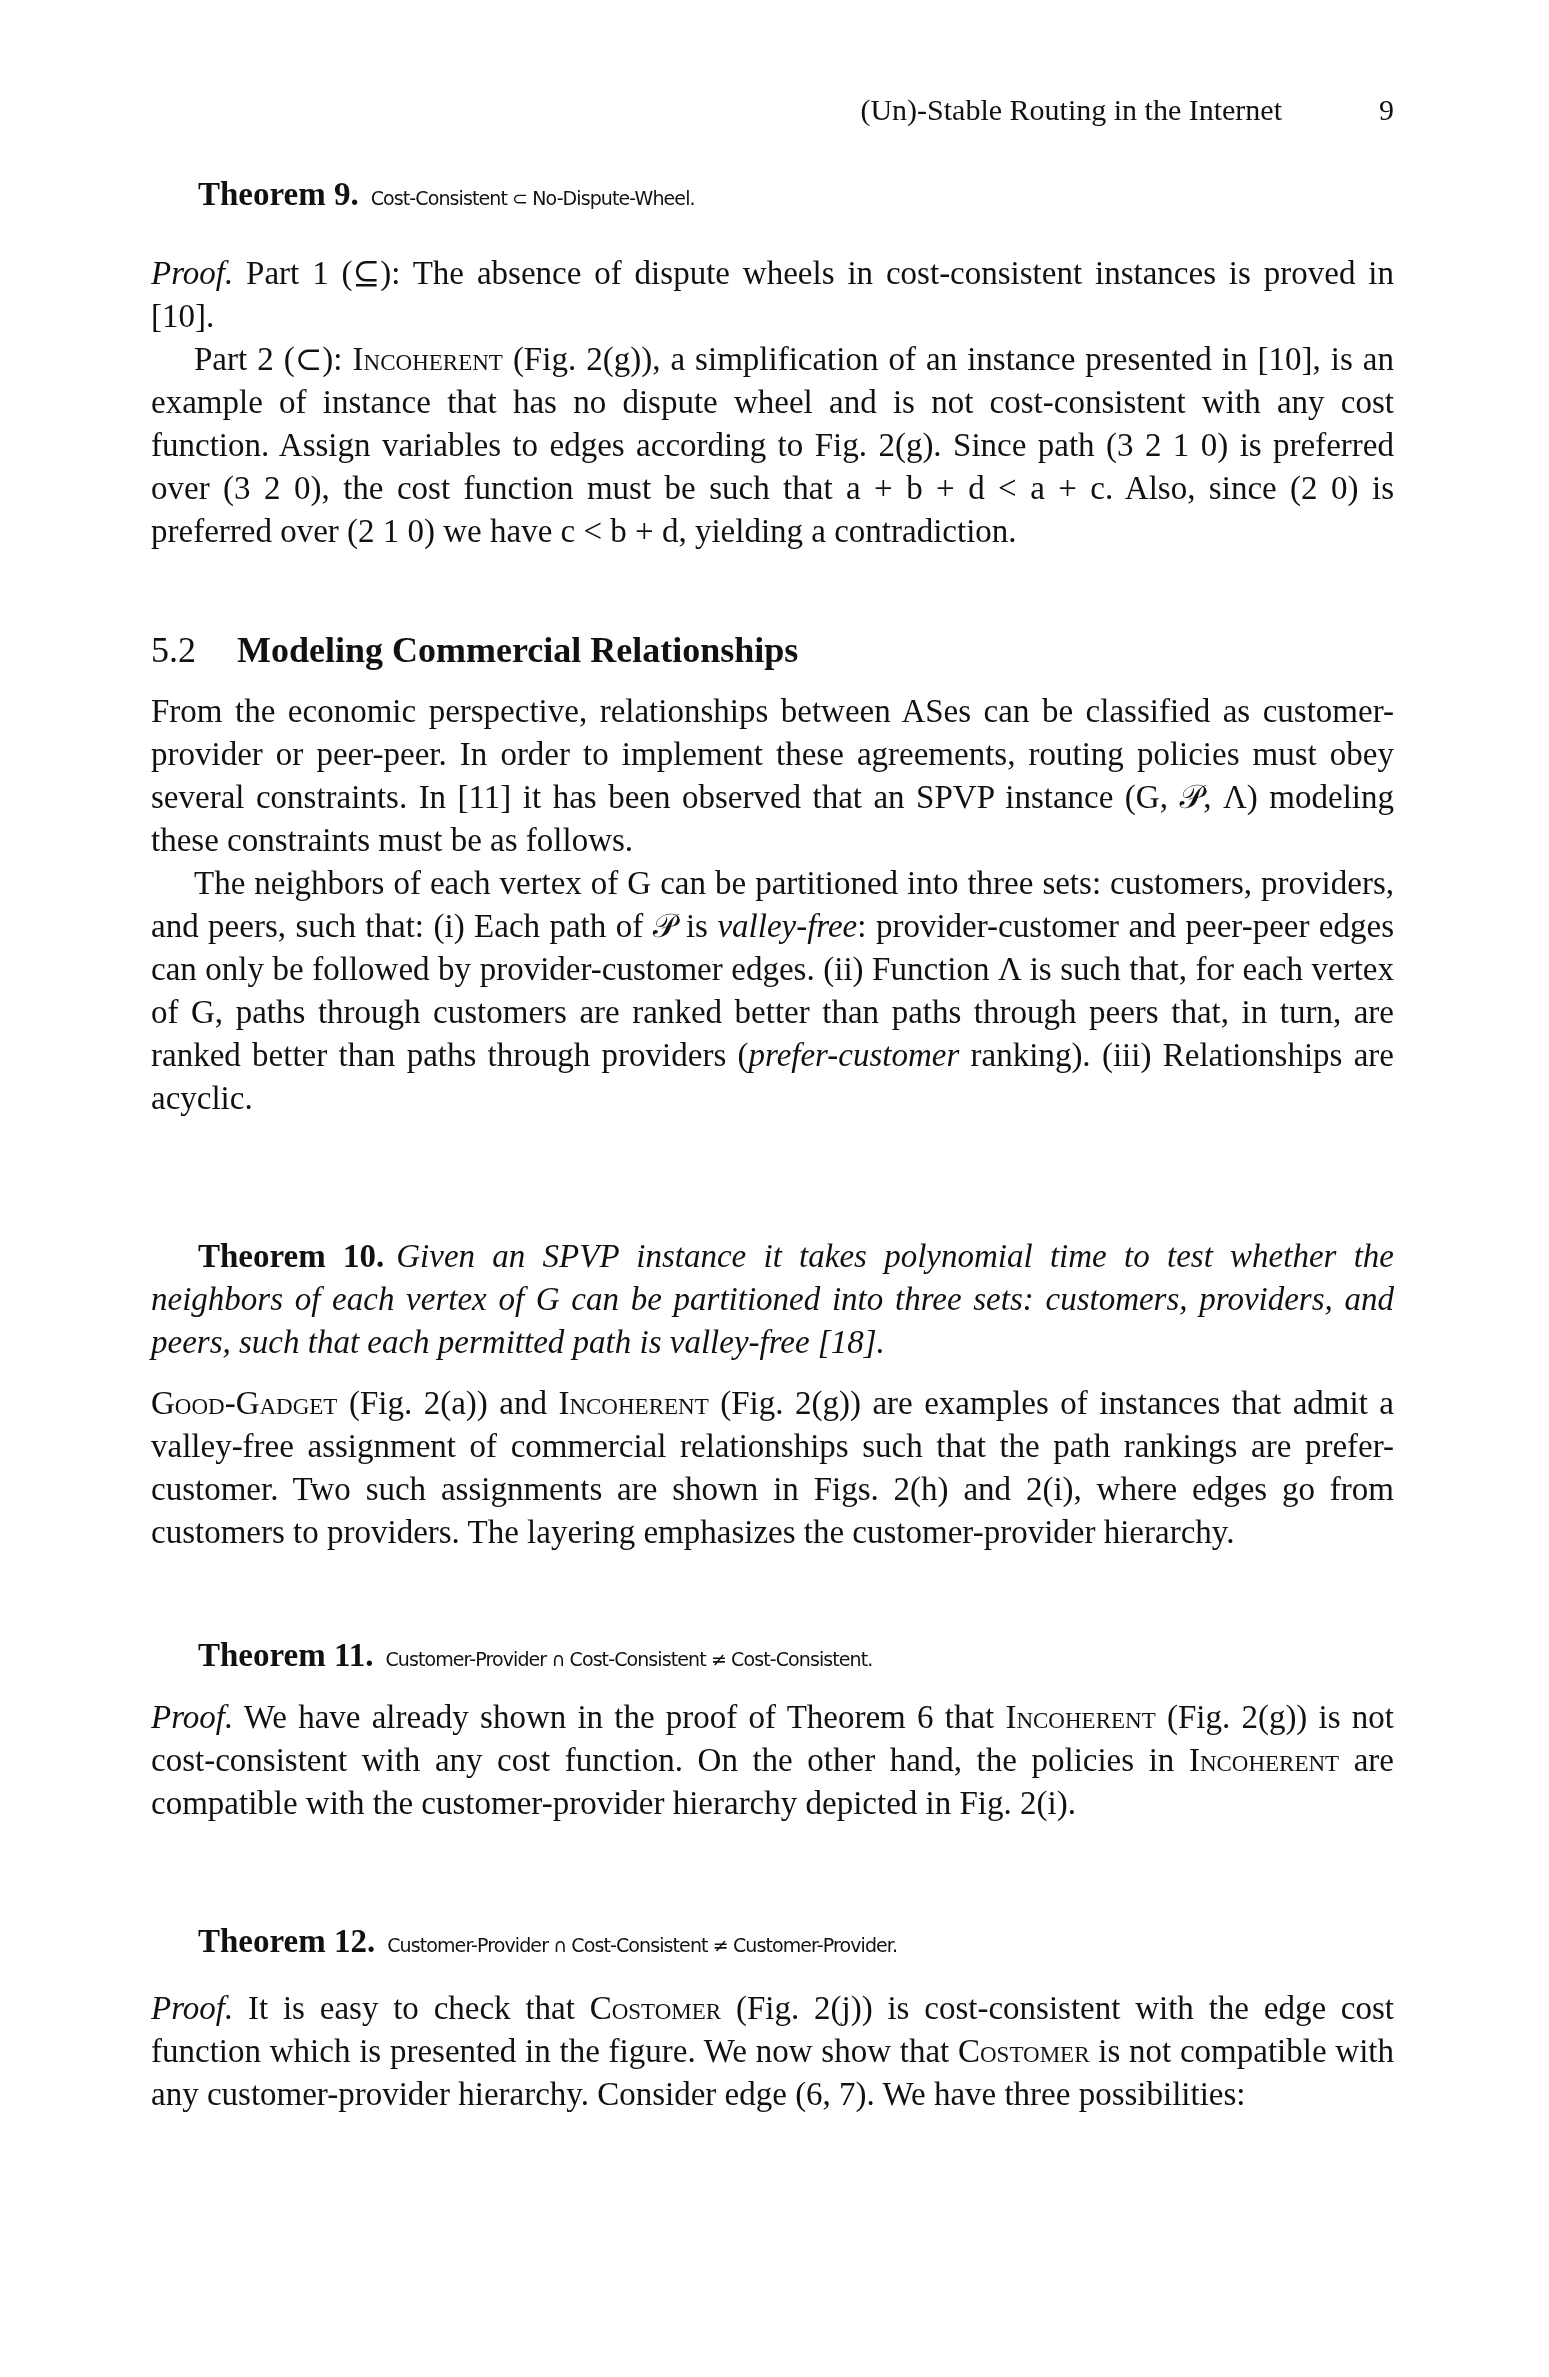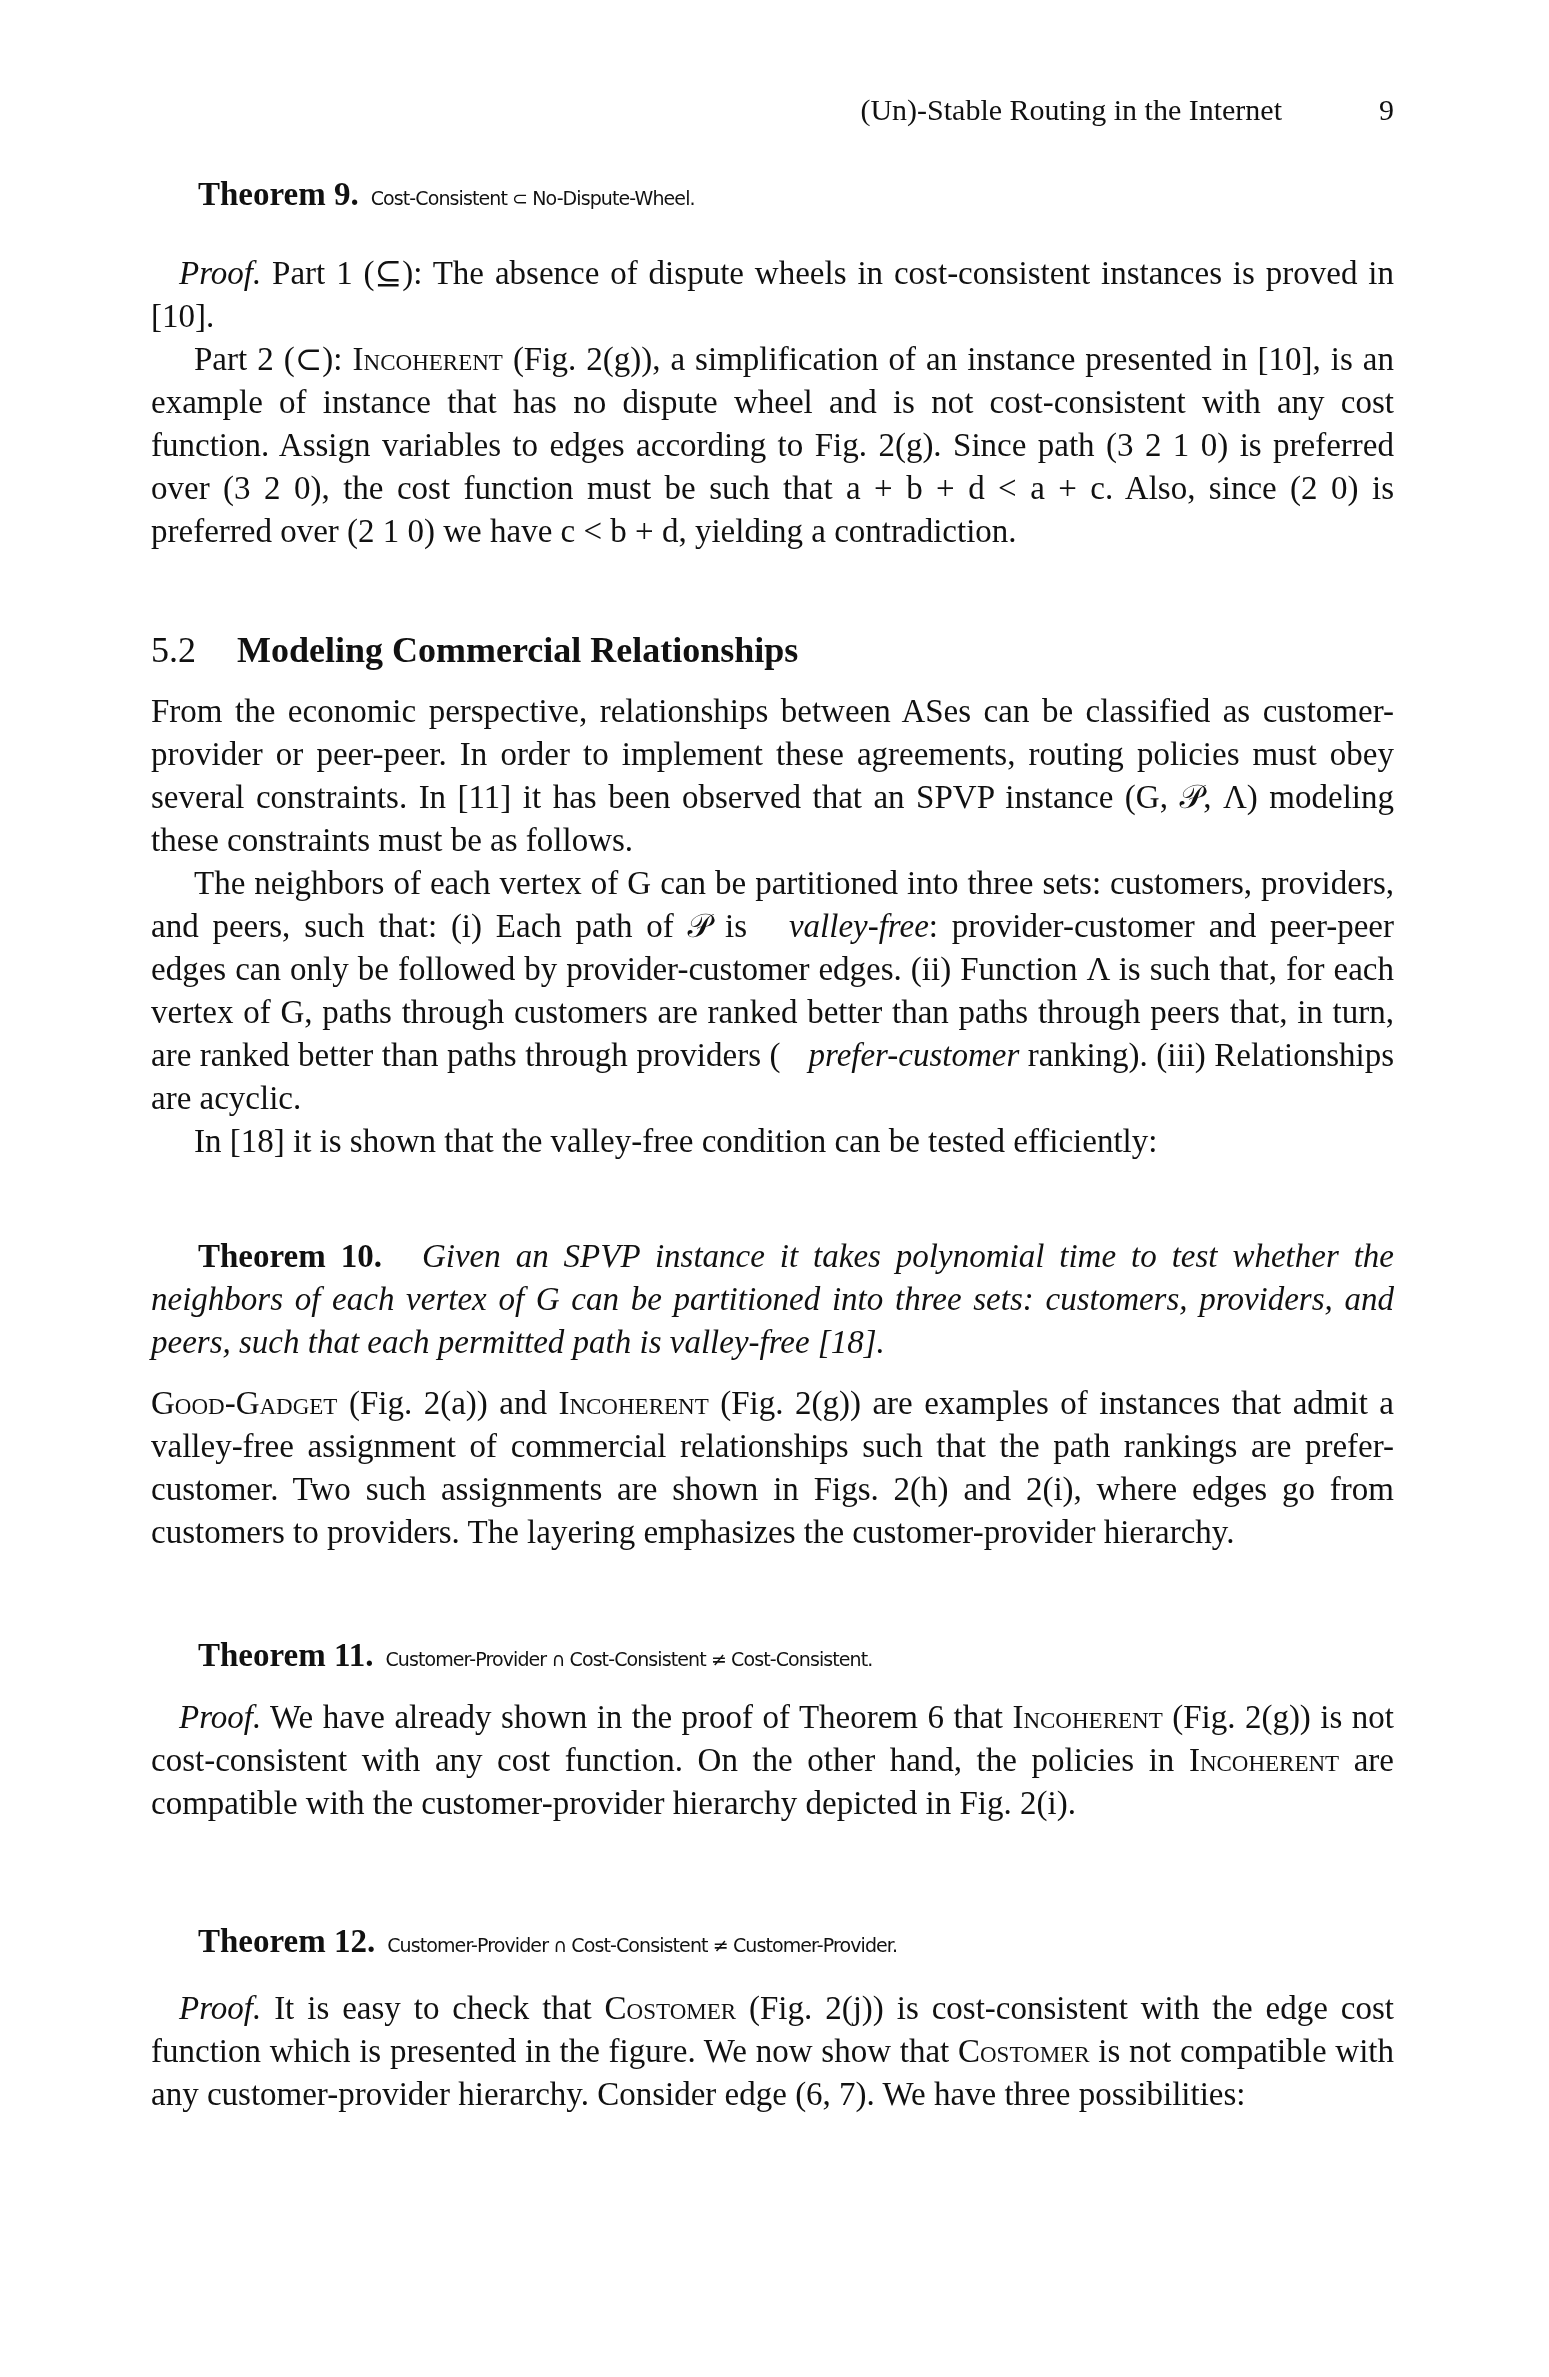--- a/index.html
+++ b/index.html
@@ -8,21 +8,21 @@
   .page { position:absolute; left:151px; top:0; width:1243px; }
   .runhead { position:absolute; top:93px; left:0; width:1243px; height:40px; font-size:30px; }
   .runhead .title { position:absolute; right:112px; top:0; }
   .runhead .num { position:absolute; right:0; top:0; }
   .blk { position:absolute; left:0; width:1243px; font-size:33px; line-height:43px;
          text-align:justify; }
   .blk p { margin:0; }
   .ind { text-indent:43px; }
   .thm-head { font-weight:bold; margin-right:12px;margin-left:47px; }
   .sans-it { font-family:"DejaVu Sans","Liberation Sans",sans-serif; font-size:19px; letter-spacing:-0.9px; }
-  .it { font-style:italic;margin-left:28px; }
+  .it { font-style:italic; }
   .sc { font-variant:small-caps; }
   .sec-num { font-weight:normal; display:inline-block; width:86px; }
   .sec-title { font-weight:bold; }
   .sec { font-size:36px; }
 </style>
 </head>
 <body>
 
 <div class="page">
 
@@ -40,21 +40,20 @@
     <p class="ind"><span>Part 2 (⊂): </span><span class="sc">Incoherent</span><span> (Fig. 2(g)), a simplification of an instance presented in [10], is an example of instance that has no dispute wheel and is not cost-consistent with any cost function. Assign variables to edges according to Fig. 2(g). Since path (3 2 1 0) is preferred over (3 2 0), the cost function must be such that a + b + d &lt; a + c. Also, since (2 0) is preferred over (2 1 0) we have c &lt; b + d, yielding a contradiction.</span></p>
   </div>
 
   <div class="blk sec" style="top:629px;">
     <span class="sec-num">5.2</span><span class="sec-title">Modeling Commercial Relationships</span>
   </div>
 
   <div class="blk" style="top:690px;">
     <p>From the economic perspective, relationships between ASes can be classified as customer-provider or peer-peer. In order to implement these agreements, routing policies must obey several constraints. In [11] it has been observed that an SPVP instance (G, 𝒫, Λ) modeling these constraints must be as follows.</p>
     <p class="ind"><span>The neighbors of each vertex of G can be partitioned into three sets: customers, providers, and peers, such that: (i) Each path of 𝒫 is </span><span class="it">valley-free</span><span>: provider-customer and peer-peer edges can only be followed by provider-customer edges. (ii) Function Λ is such that, for each vertex of G, paths through customers are ranked better than paths through peers that, in turn, are ranked better than paths through providers (</span><span class="it">prefer-customer</span><span> ranking). (iii) Relationships are acyclic.</span></p>
-    <p class="ind">In [18] it is shown that the valley-free condition can be tested efficiently:</p>
   </div>
 
   <div class="blk" style="top:1235px;">
     <p><span class="thm-head">Theorem 10.</span><span class="it">Given an SPVP instance it takes polynomial time to test whether the neighbors of each vertex of G can be partitioned into three sets: customers, providers, and peers, such that each permitted path is valley-free [18].</span></p>
   </div>
 
   <div class="blk" style="top:1382px;">
     <p><span class="sc">Good-Gadget</span><span> (Fig. 2(a)) and </span><span class="sc">Incoherent</span><span> (Fig. 2(g)) are examples of instances that admit a valley-free assignment of commercial relationships such that the path rankings are prefer-customer. Two such assignments are shown in Figs. 2(h) and 2(i), where edges go from customers to providers. The layering emphasizes the customer-provider hierarchy.</span></p>
   </div>
 

